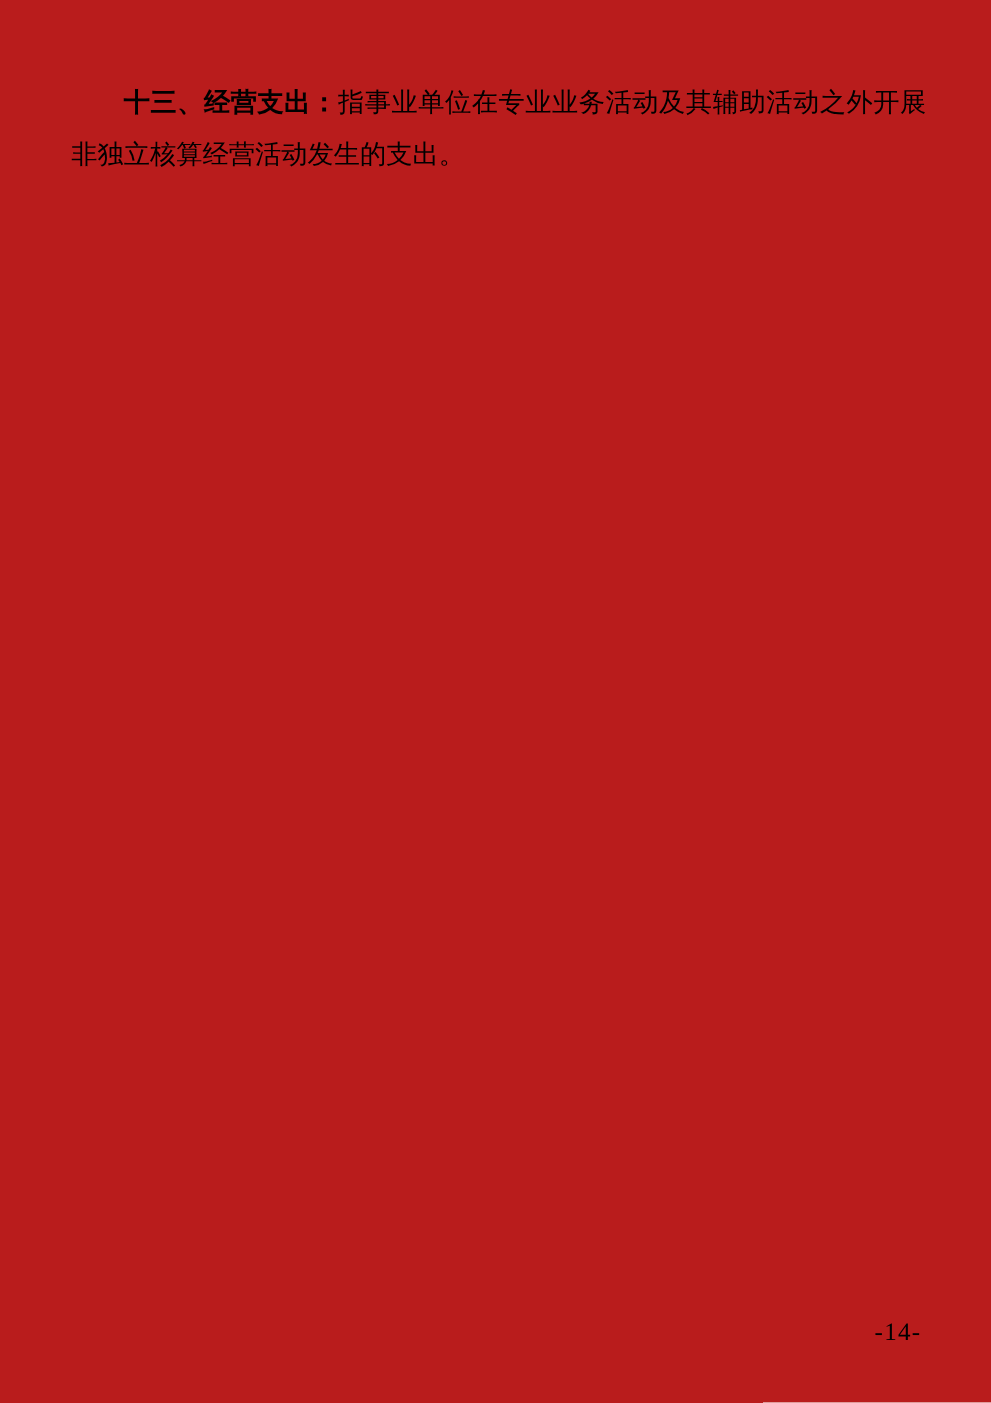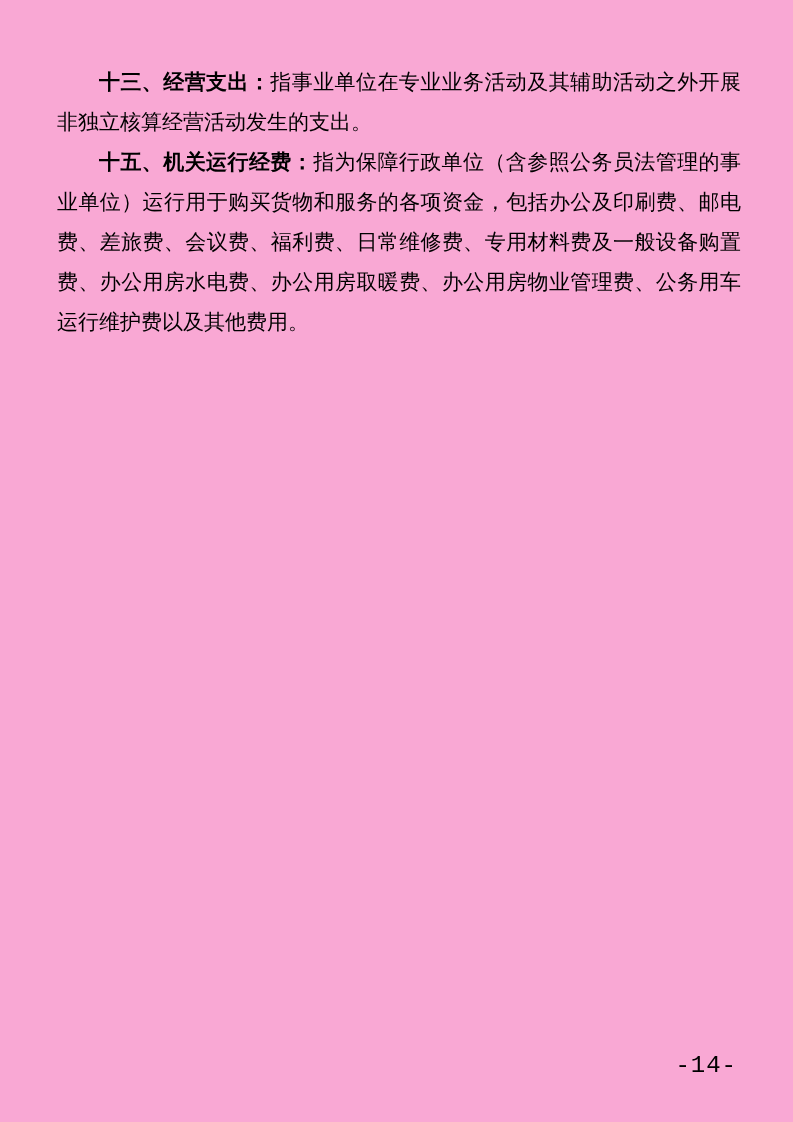--- a/index.html
+++ b/index.html
@@ -4,21 +4,21 @@
 <style>
   html, body {
     margin: 0;
     padding: 0;
     background: #ffffff;
   }
   .page {
     position: relative;
     width: 793px;
     height: 1122px;
-    background: #f9a8d4;
+    background: #b91c1c;
     overflow: hidden;
     font-family: "Liberation Serif", serif;
     color: #000000;
   }
   .content {
     position: absolute;
     left: 57px;
     top: 62px;
     width: 684px;
     font-size: 21px;
@@ -32,29 +32,28 @@
     text-indent: 2em;
   }
   .lead {
     font-weight: 700;
     font-family: "Liberation Sans", sans-serif;
   }
   .footer {
     position: absolute;
     top: 1054px;
     right: 56px;
-    font-size: 24px;
+    font-size: 20px;
     line-height: 24px;
     letter-spacing: 1px;
-    font-family: Liberation Mono, monospace;
+    font-family: Liberation Serif, serif;
     color: #000000;
   }
 </style>
 </head>
 <body>
 
 <div class="page">
   <div class="content">
     <p><span class="lead">十三、经营支出：</span><span>指事业单位在专业业务活动及其辅助活动之外开展非独立核算经营活动发生的支出。</span></p>
-    <p><span class="lead">十五、机关运行经费：</span><span>指为保障行政单位（含参照公务员法管理的事业单位）运行用于购买货物和服务的各项资金，包括办公及印刷费、邮电费、差旅费、会议费、福利费、日常维修费、专用材料费及一般设备购置费、办公用房水电费、办公用房取暖费、办公用房物业管理费、公务用车运行维护费以及其他费用。</span></p>
   </div>
   <div class="footer">-14-</div>
 </div>
 
 </body></html>

